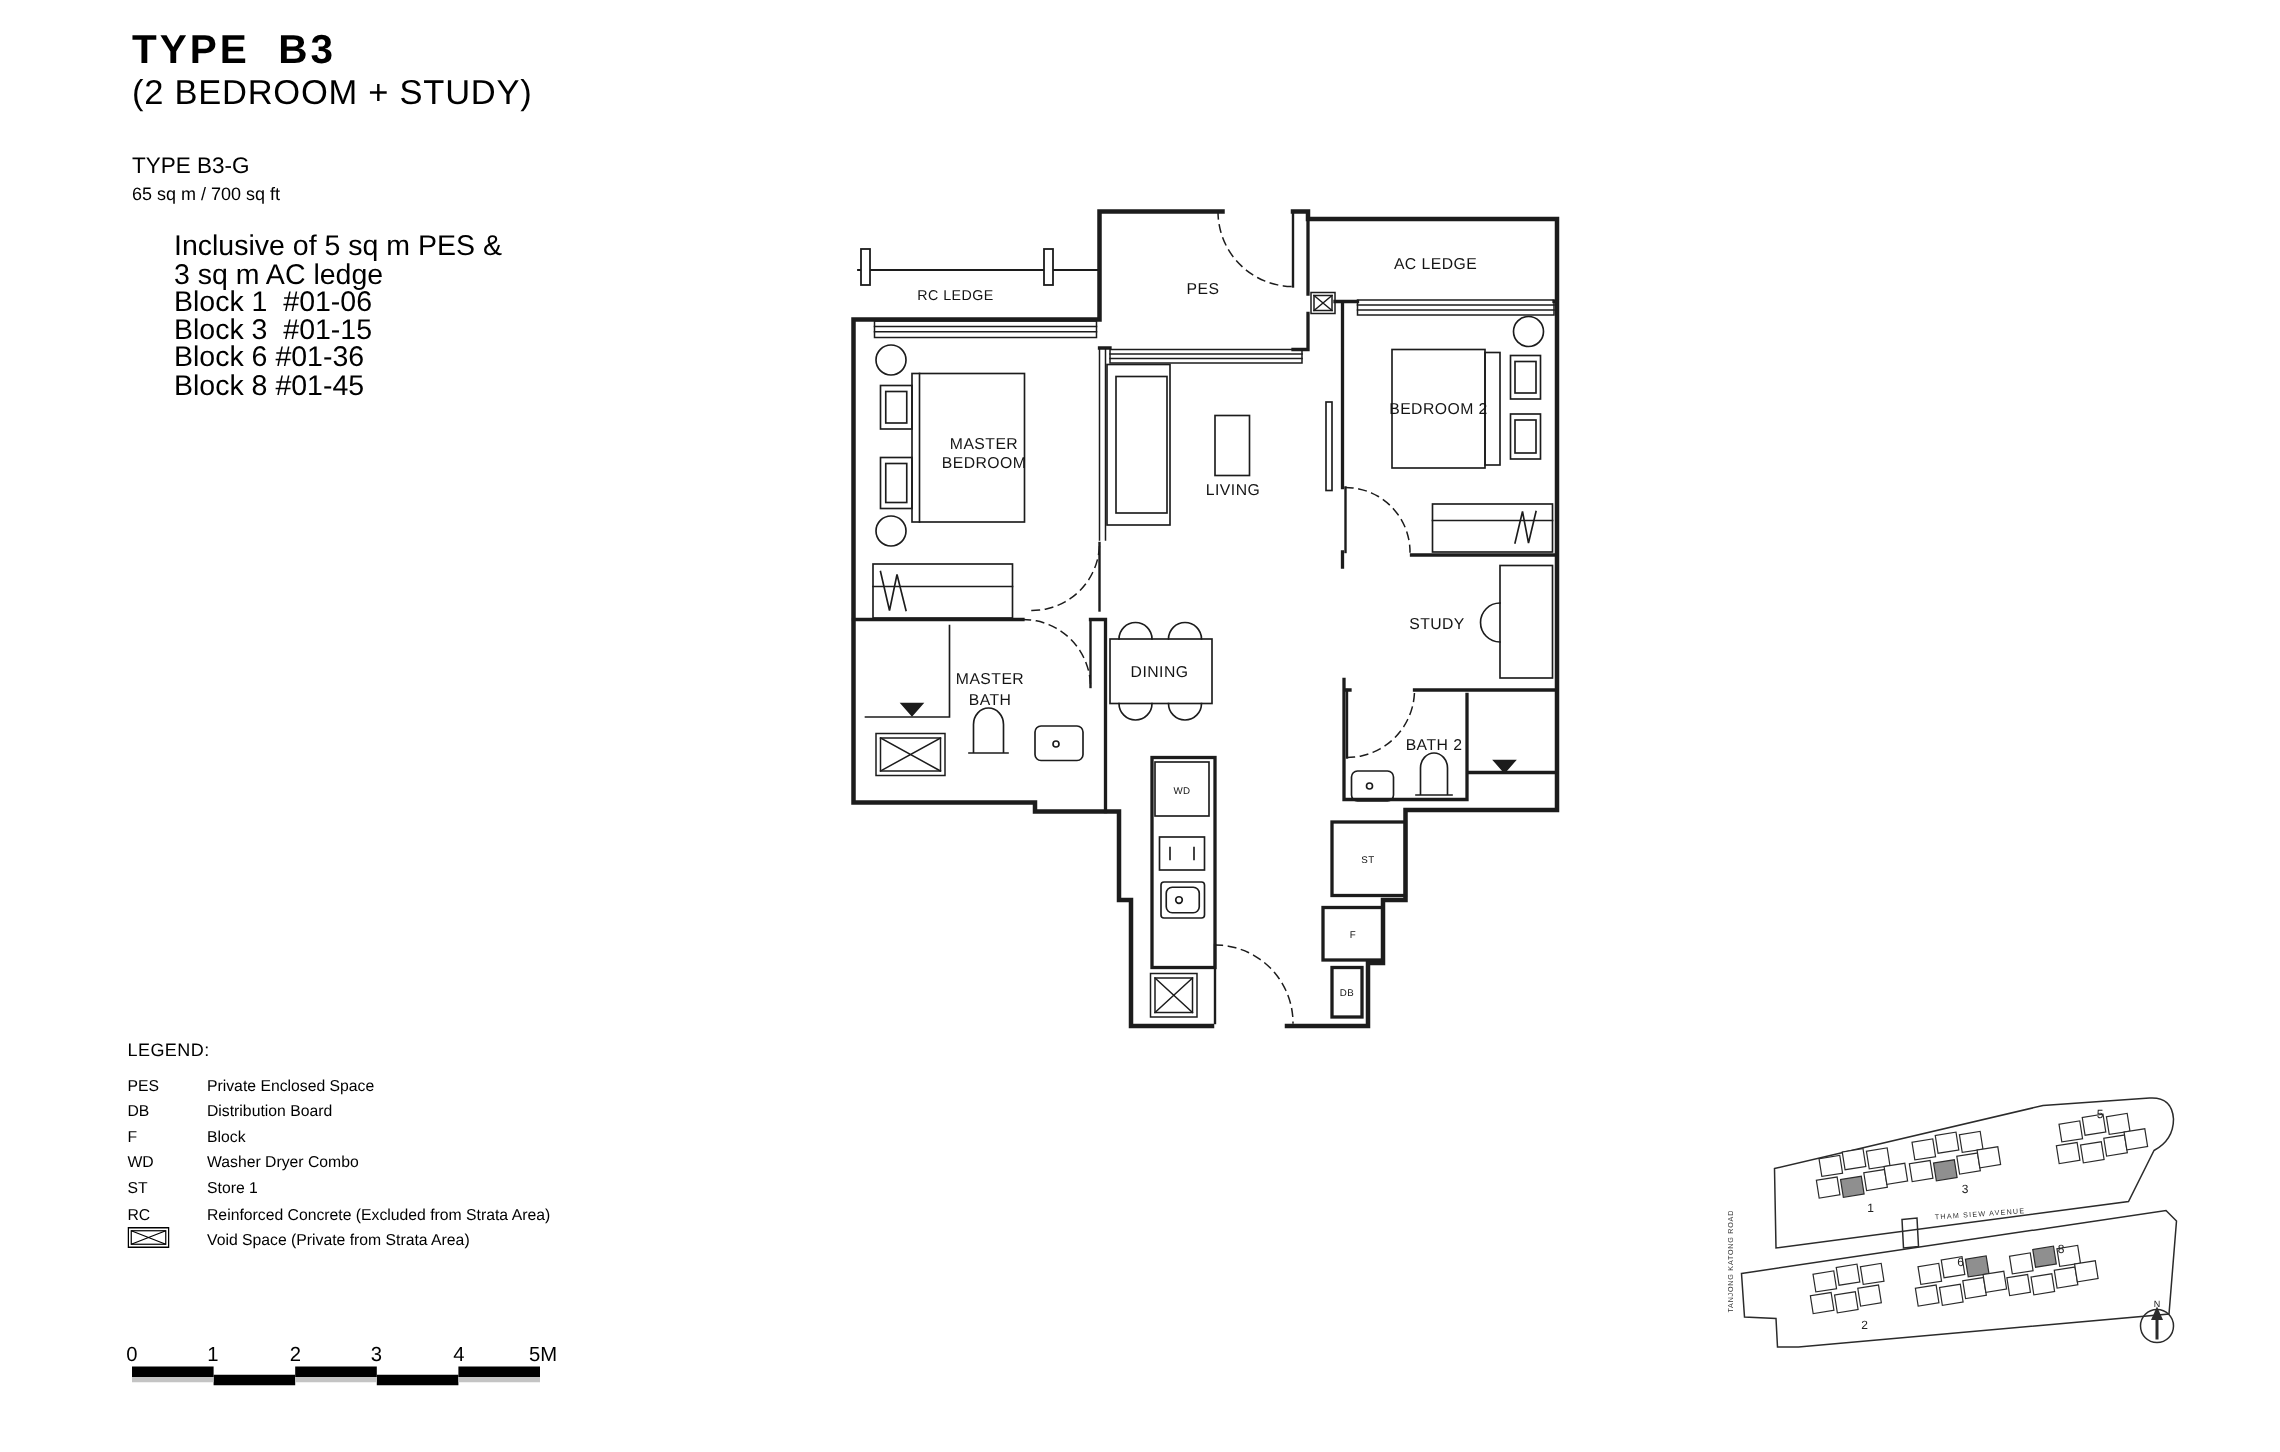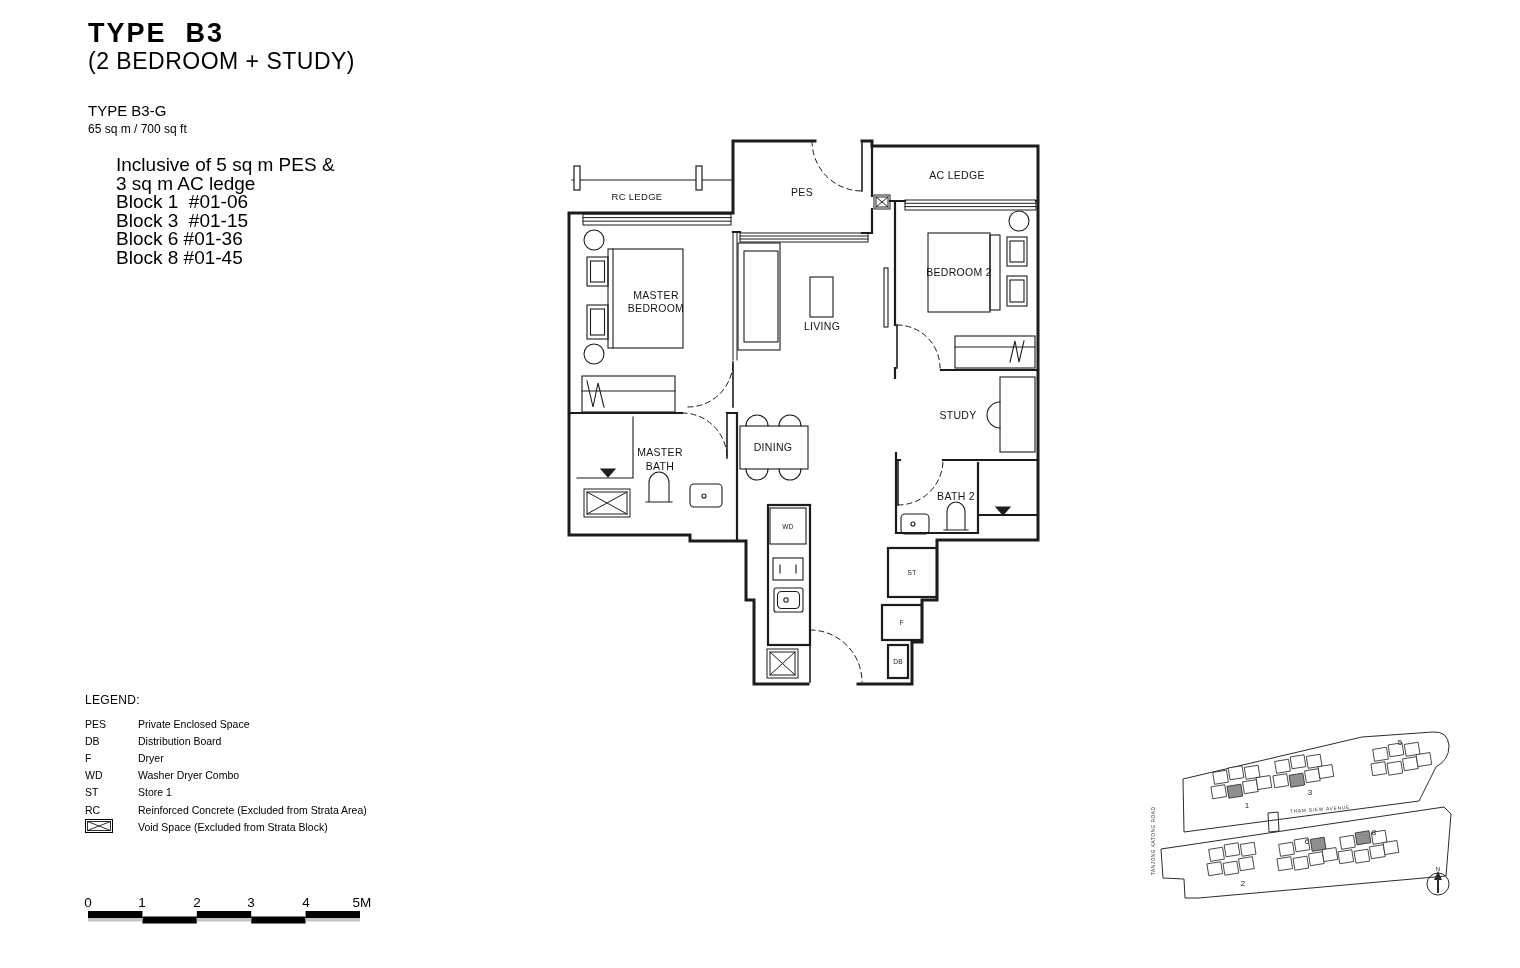--- a/index.html
+++ b/index.html
@@ -321,21 +321,21 @@
     <div class="legend-row">
       <span class="legend-key">PES</span>
       <span class="legend-desc">Private Enclosed Space</span>
     </div>
     <div class="legend-row">
       <span class="legend-key">DB</span>
       <span class="legend-desc">Distribution Board</span>
     </div>
     <div class="legend-row">
       <span class="legend-key">F</span>
-      <span class="legend-desc">Dryer</span>
+      <span class="legend-desc">Block</span>
     </div>
     <div class="legend-row">
       <span class="legend-key">WD</span>
       <span class="legend-desc">Washer Dryer Combo</span>
     </div>
     <div class="legend-row">
       <span class="legend-key">ST</span>
       <span class="legend-desc">Store 1</span>
     </div>
     <div class="legend-row">
@@ -343,18 +343,18 @@
       <span class="legend-desc">Reinforced Concrete (Excluded from Strata Area)</span>
     </div>
     <div class="legend-row">
       <span class="legend-key">
         <svg class="void-sym" viewBox="0 0 28 14">
           <rect x="0.5" y="0.5" width="27" height="13" fill="none" stroke="#000"></rect>
           <rect x="2.5" y="2.5" width="23" height="9" fill="none" stroke="#000" stroke-width="0.8"></rect>
           <path d="M2.5 2.5 L25.5 11.5 M25.5 2.5 L2.5 11.5" stroke="#000" stroke-width="0.8"></path>
         </svg>
       </span>
-      <span class="legend-desc">Void Space (Excluded from Strata Block)</span>
+      <span class="legend-desc">Void Space (Private from Strata Area)</span>
     </div>
   </div>
 
 
 </div>
 
 </body></html>

